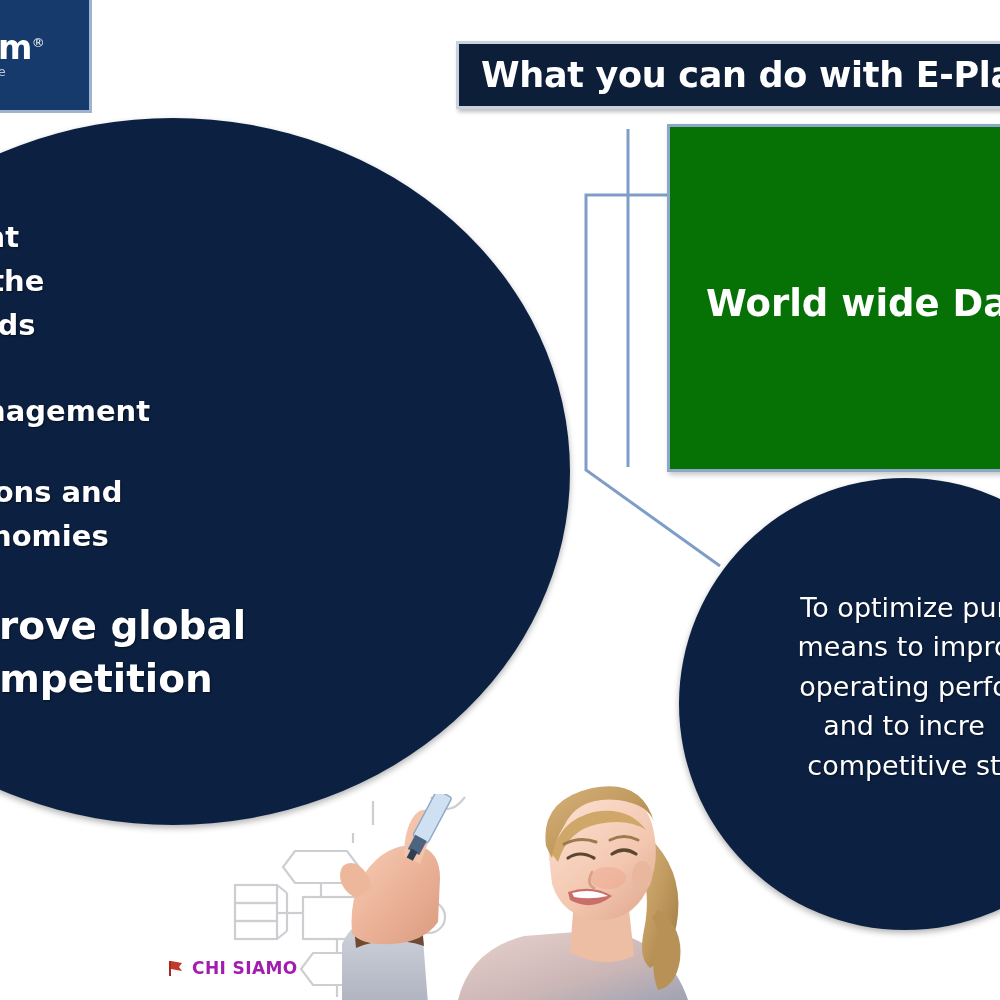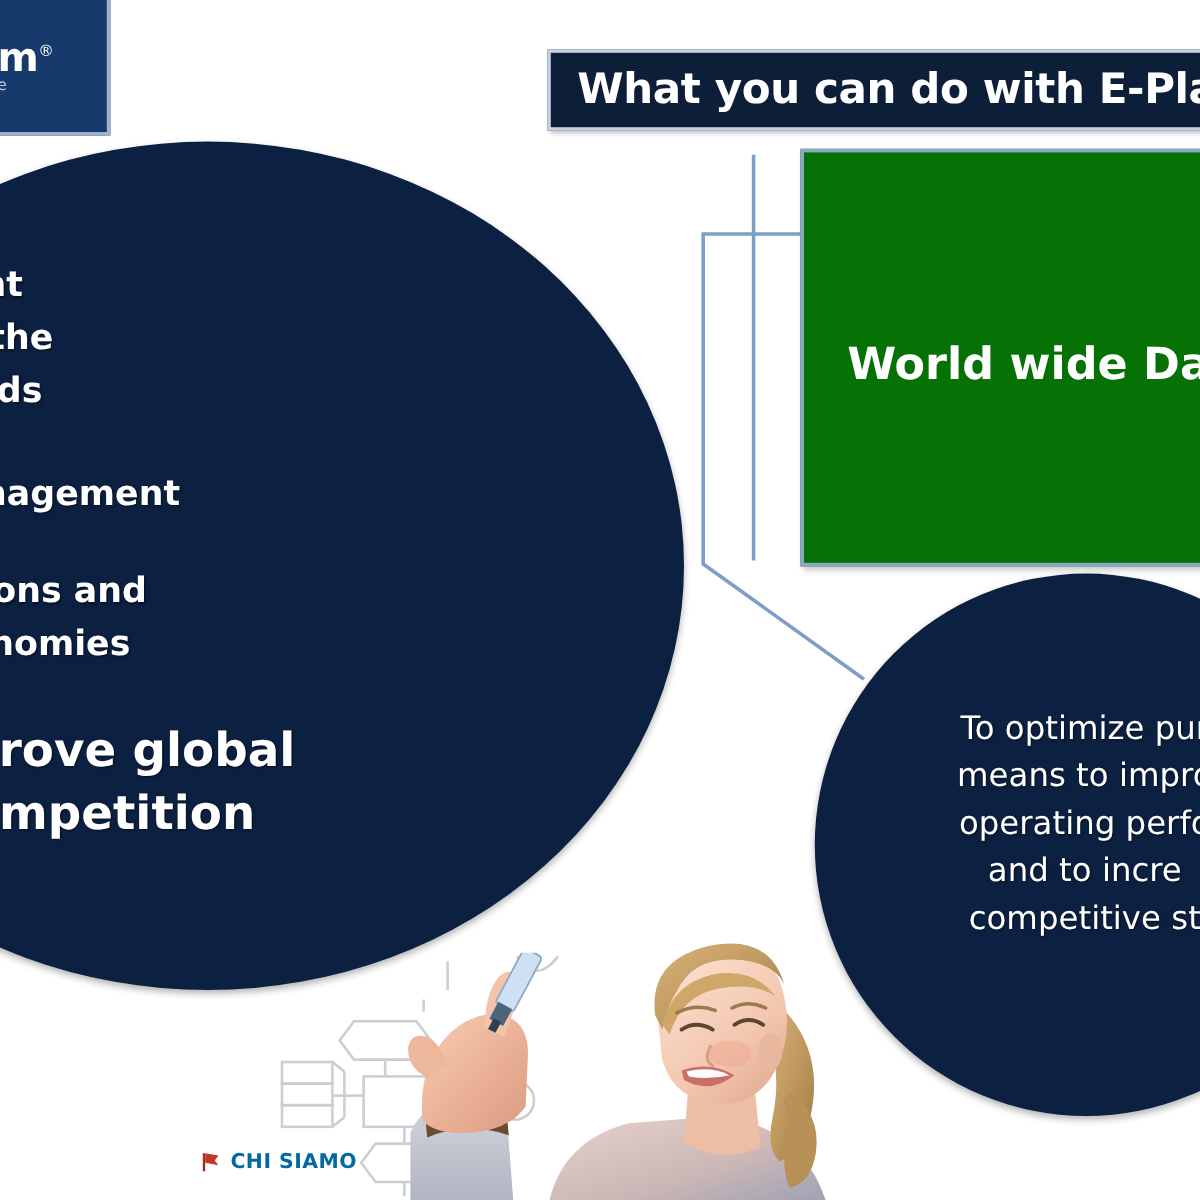--- a/index.html
+++ b/index.html
@@ -252,21 +252,21 @@
     display: flex;
     align-items: center;
     gap: 9px;
   }
   .chi-siamo-icon {
     width: 15px;
     height: 17px;
     display: block;
   }
   .chi-siamo-label {
-    color: #0369a1;
+    color: #a21caf;
     font-size: 17px;
     font-weight: 700;
     letter-spacing: 0.4px;
     font-family: "DejaVu Sans", sans-serif;
     white-space: nowrap;
   }
 </style>
 </head>
 <body>
 

